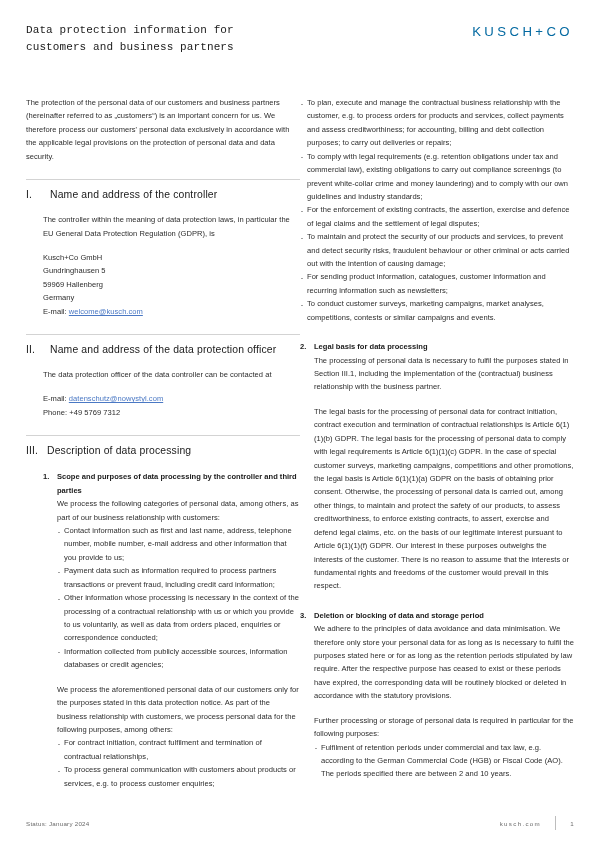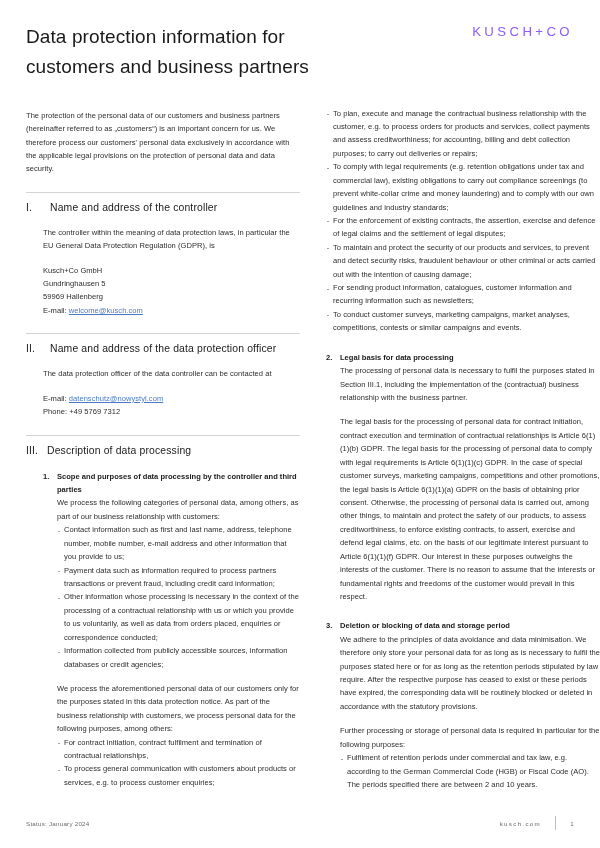--- a/index.html
+++ b/index.html
@@ -27,49 +27,48 @@
     position: absolute;
     top: 22px;
     left: 26px;
     right: 26px;
     height: 58px;
     display: flex;
     align-items: flex-start;
     justify-content: space-between;
   }
   .doc-title {
-    font-size: 19px;
+    font-size: 11px;
     line-height: 1.58;
     font-weight: 400;
     letter-spacing: 0.1px;
     color: #1a1a1a;
     max-width: 330px;
     margin: 0;
+    font-family: Liberation Mono, monospace;
   }
   .doc-title .line { display: block; }
   .logo {
     font-size: 13.2px;
     letter-spacing: 3.4px;
-    color: #8b5cf6;
+    color: #0369a1;
     font-weight: 400;
     white-space: nowrap;
     margin-top: 2px;
     padding-right: 1px;
   }
 
   
   .columns {
     position: absolute;
     top: 96px;
     left: 26px;
     right: 26px;
     bottom: 46px;
     display: flex;
-    gap: 26px;
-    align-items: center;
   }
   .col {
     width: 274px;
     flex: 0 0 274px;
   }
 
   
   p.body {
     font-size: 7.55px;
     line-height: 1.78;
@@ -216,20 +215,21 @@
       <h2 class="section">
         <span class="num">I.</span>
         <span>Name and address of the controller</span>
       </h2>
       <div class="indent">
         <p class="body">The controller within the meaning of data protection laws, in particular the EU General Data Protection Regulation (GDPR), is</p>
         <div class="spacer-sm"></div>
         <p class="body">Kusch+Co GmbH</p>
         <p class="body">Gundringhausen 5</p>
         <p class="body">59969 Hallenberg</p>
+        <p class="body">Germany</p>
         <p class="body"><span>E-mail: </span><a class="link" href="#">welcome@kusch.com</a></p>
       </div>
 
       <div class="rule"></div>
       <h2 class="section">
         <span class="num">II.</span>
         <span>Name and address of the data protection officer</span>
       </h2>
       <div class="indent">
         <p class="body">The data protection officer of the data controller can be contacted at</p>

